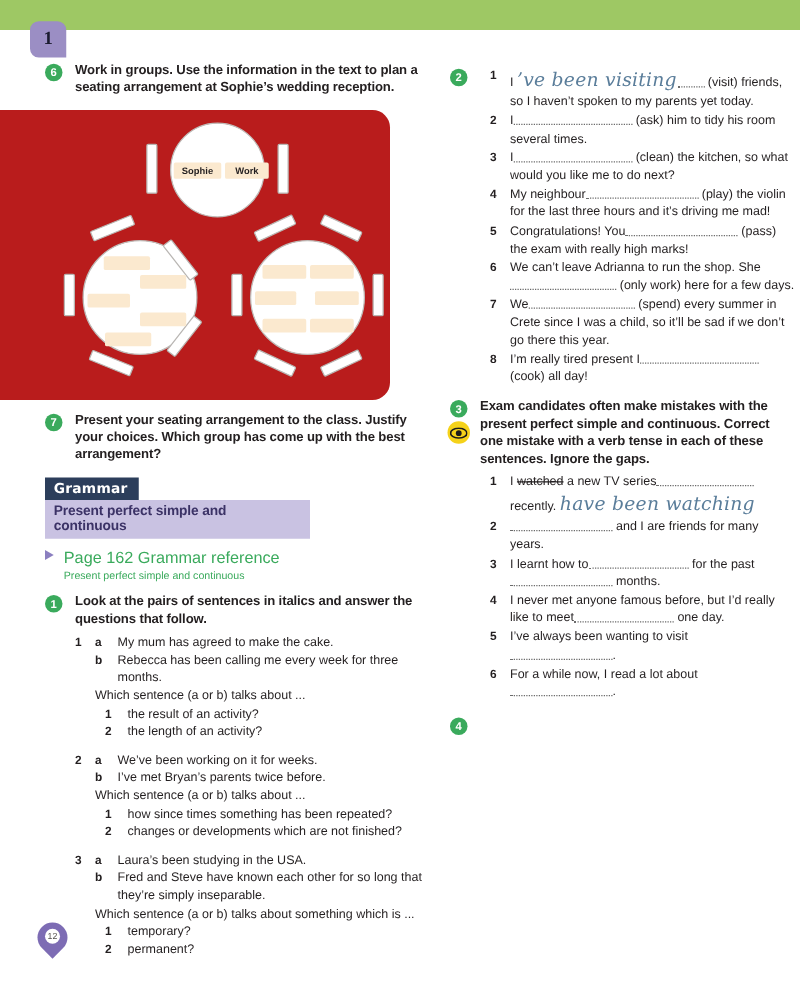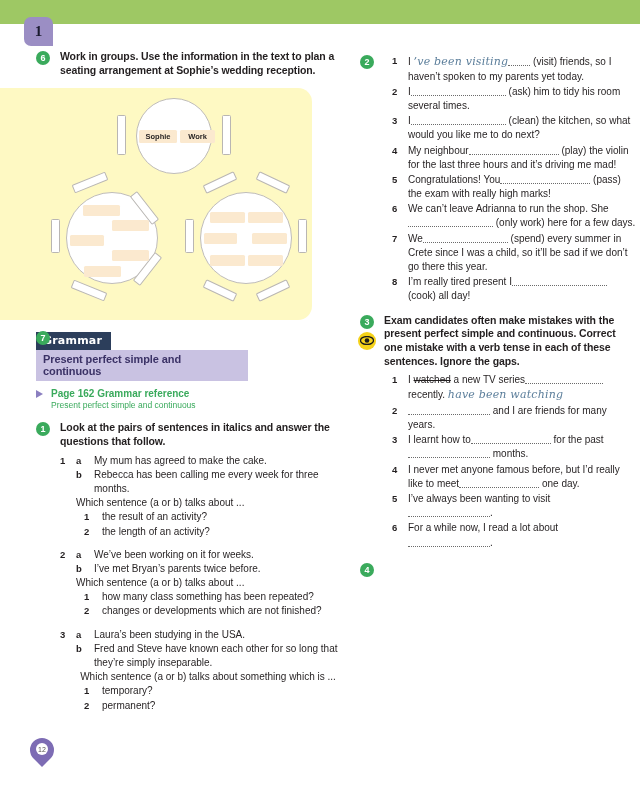--- a/index.html
+++ b/index.html
@@ -74,21 +74,21 @@
   .ital { }
   .gap {
     border-bottom:1px dotted #6b6b6b;
     display:inline-block;
     vertical-align:-1px;
   }
   .answer {
     font-family:"DejaVu Serif", serif;
     font-style:italic;
     color:#5a7d9a;
-    font-size:11px;
+    font-size:15px;
     letter-spacing:0.2px;
   }
   .strike { text-decoration:line-through; }
 
   
   .grammar-tag {
     display:inline-block;
     background:#2c3e5b; color:#ffffff;
     font-size:11px; font-weight:bold;
     padding:2px 9px 3px 7px;
@@ -103,28 +103,28 @@
     letter-spacing:-0.1px;
   }
   .gref { margin-top:7px; position:relative; padding-left:15px; }
   .gref-tri {
     position:absolute; left:0; top:2px;
     width:0; height:0;
     border-left:7px solid #8b7fc0;
     border-top:4.5px solid transparent;
     border-bottom:4.5px solid transparent;
   }
-  .gref-l1 { font-size:10px; font-weight:bold; color:#3aaa5c; line-height:1.25; }
+  .gref-l1 { font-size:13px; font-weight:normal; color:#3aaa5c; line-height:1.25; }
   .gref-l2 { font-size:8.5px; color:#3aaa5c; line-height:1.25; }
 
   
   .diagram {
     position:relative;
     width:312px; height:232px;
-    background:#fef9c3;
+    background:#b91c1c;
     border-radius:0 14px 14px 0;
     margin-top:8px;
     margin-left:-28px;
     padding-left:28px;
   }
   .table-round {
     position:absolute;
     background:#ffffff;
     border:1px solid #bfbcb9;
     border-radius:50%;
@@ -213,20 +213,21 @@
     <div class="card" style="left:210px; top:124px; width:35px;"></div>
     <div class="card" style="left:248px; top:124px; width:35px;"></div>
     <div class="card" style="left:204px; top:145px; width:33px;"></div>
     <div class="card" style="left:252px; top:145px; width:35px;"></div>
     <div class="card" style="left:210px; top:167px; width:35px;"></div>
     <div class="card" style="left:248px; top:167px; width:35px;"></div>
   </div>
 
   <div class="ex" style="margin-top:10px;">
     <div class="ex-num">7</div>
+    <div class="ex-lead">Present your seating arrangement to the class. Justify your choices. Which group has come up with the best arrangement?</div>
   </div>
 
   <div style="margin-top:10px; padding-left:8px;">
     <div class="grammar-tag">Grammar</div>
     <div class="grammar-title">Present perfect simple and continuous</div>
     <div class="gref">
       <span class="gref-tri"></span>
       <div class="gref-l1">Page 162 Grammar reference</div>
       <div class="gref-l2">Present perfect simple and continuous</div>
     </div>
@@ -267,39 +268,39 @@
           <span class="n letter">a</span>
           <span class="ital">We’ve been working on it for weeks.</span>
         </div>
         <div class="sub">
           <span class="n letter">b</span>
           <span class="ital">I’ve met Bryan’s parents twice before.</span>
         </div>
         <div style="font-size:10px; line-height:1.42;">Which sentence (a or b) talks about ...</div>
         <div class="sub" style="padding-left:26px;">
           <span class="n" style="left:8px;">1</span>
-          <span>how many class something has been repeated?</span>
+          <span>how since times something has been repeated?</span>
         </div>
         <div class="sub" style="padding-left:26px;">
           <span class="n" style="left:8px;">2</span>
           <span>changes or developments which are not finished?</span>
         </div>
       </div>
 
       <div class="item" style="margin-top:9px;">
         <span class="n">3</span>
         <div class="sub">
           <span class="n letter">a</span>
           <span class="ital">Laura’s been studying in the USA.</span>
         </div>
         <div class="sub">
           <span class="n letter">b</span>
           <span class="ital">Fred and Steve have known each other for so long that they’re simply inseparable.</span>
         </div>
-        <div style="font-size:10px; line-height:1.42;text-align:center;">Which sentence (a or b) talks about something which is ...</div>
+        <div style="font-size:10px; line-height:1.42;">Which sentence (a or b) talks about something which is ...</div>
         <div class="sub" style="padding-left:26px;">
           <span class="n" style="left:8px;">1</span>
           <span>temporary?</span>
         </div>
         <div class="sub" style="padding-left:26px;">
           <span class="n" style="left:8px;">2</span>
           <span>permanent?</span>
         </div>
       </div>
 

